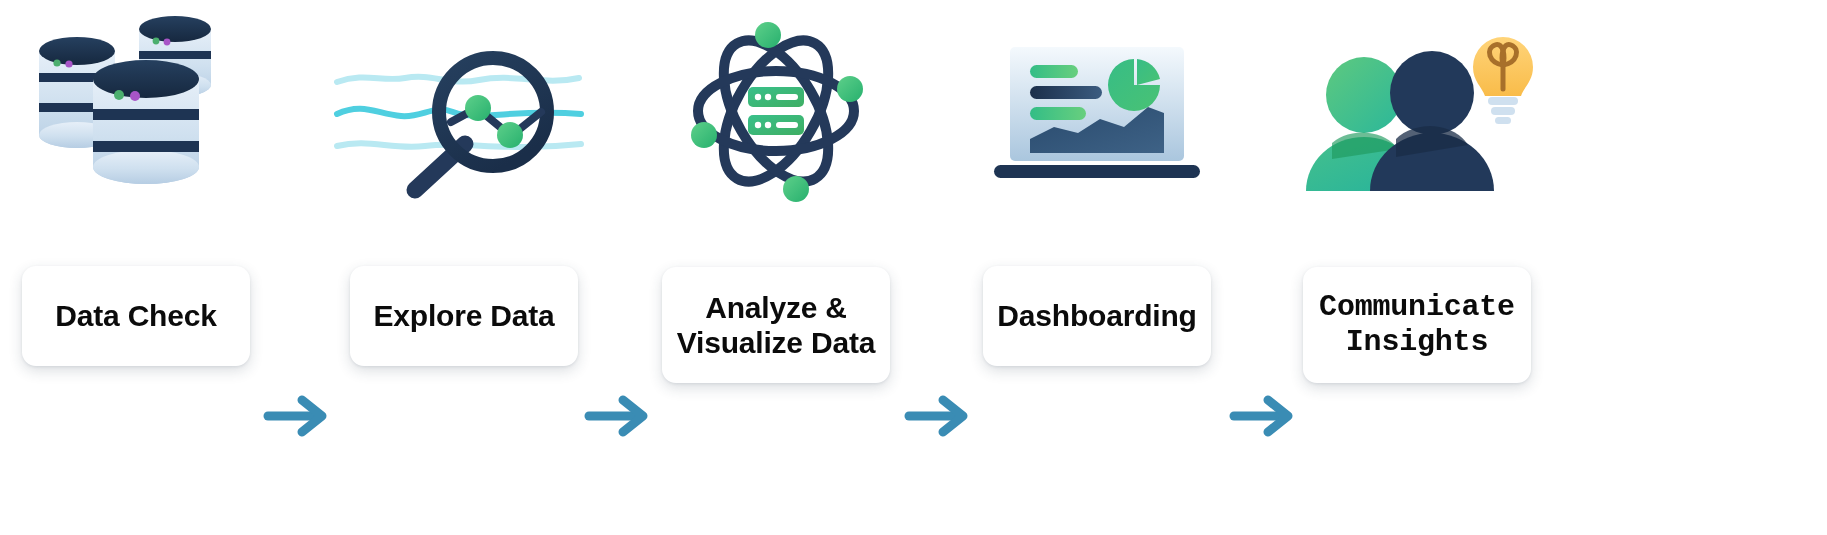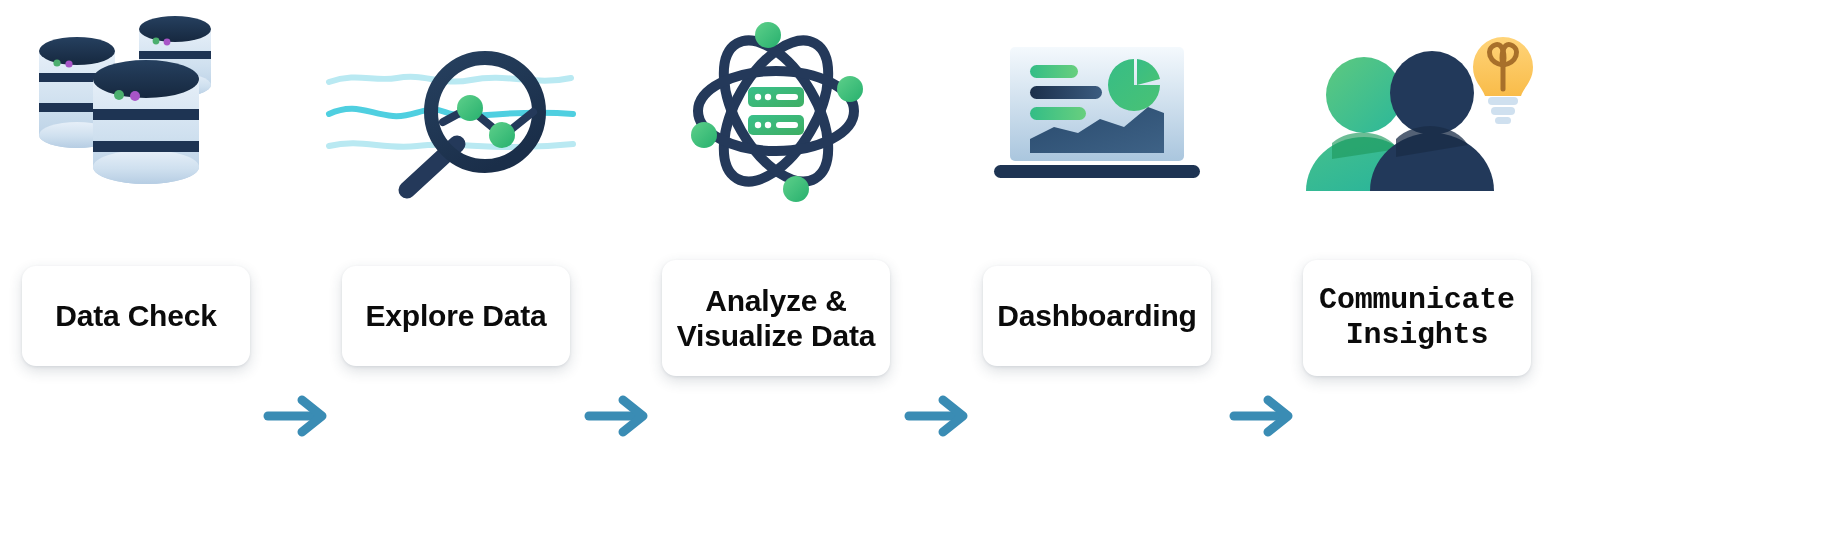--- a/index.html
+++ b/index.html
@@ -22,21 +22,21 @@
   }
 
   
   .step {
     position: absolute;
     top: 0;
     width: 320px;
     height: 535px;
   }
   .step-0 { left: -24px; }
-  .step-1 { left: 296px; }
+  .step-1 { left: 304px; }
   .step-2 { left: 616px; }
   .step-3 { left: 937px; }
   .step-4 { left: 1257px; font-family: Liberation Mono, monospace; }
 
   .icon-slot {
     position: absolute;
     left: 0;
     top: 6px;
     width: 320px;
     height: 210px;
@@ -55,21 +55,21 @@
     background: #ffffff;
     border-radius: 14px;
     box-shadow: 0 5px 14px rgba(40,55,75,0.16), 0 1px 3px rgba(40,55,75,0.10);
     display: flex;
     align-items: center;
     justify-content: center;
     box-sizing: border-box;
     padding: 10px 8px;
   }
   .card.tall {
-    top: 260px;
+    top: 267px;
     min-height: 116px;
   }
   .card-label {
     font-size: 30px;
     font-weight: 600;
     color: #0b0b0b;
     text-align: center;
     line-height: 1.18;
     letter-spacing: -0.2px;
     white-space: pre-line;

